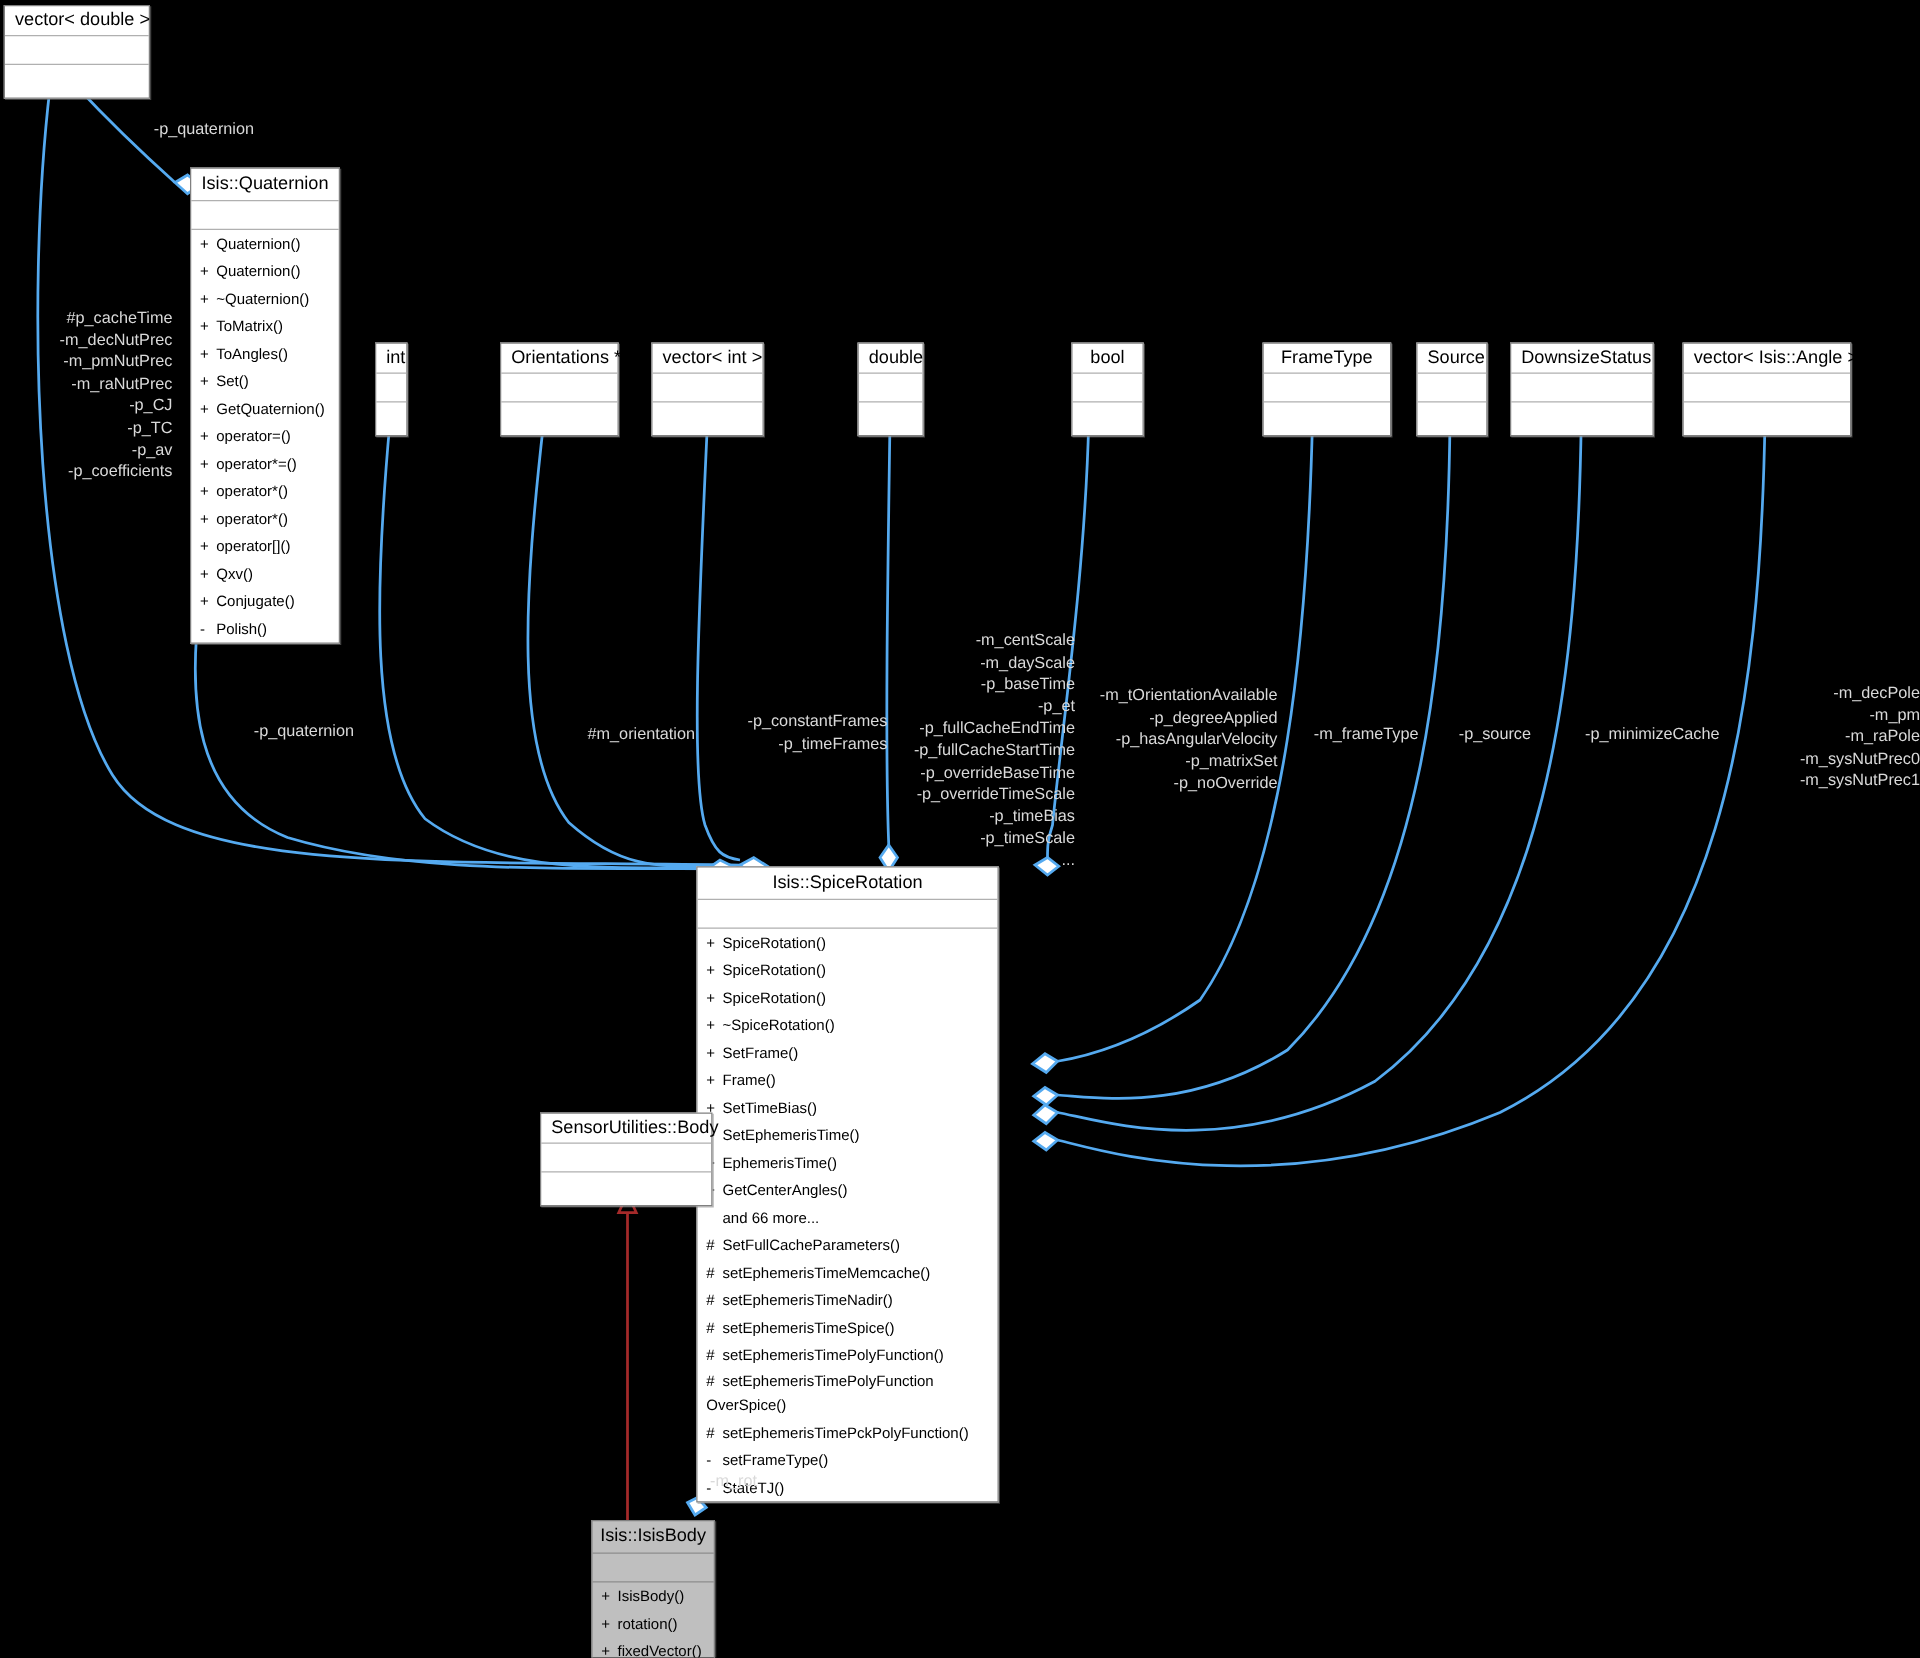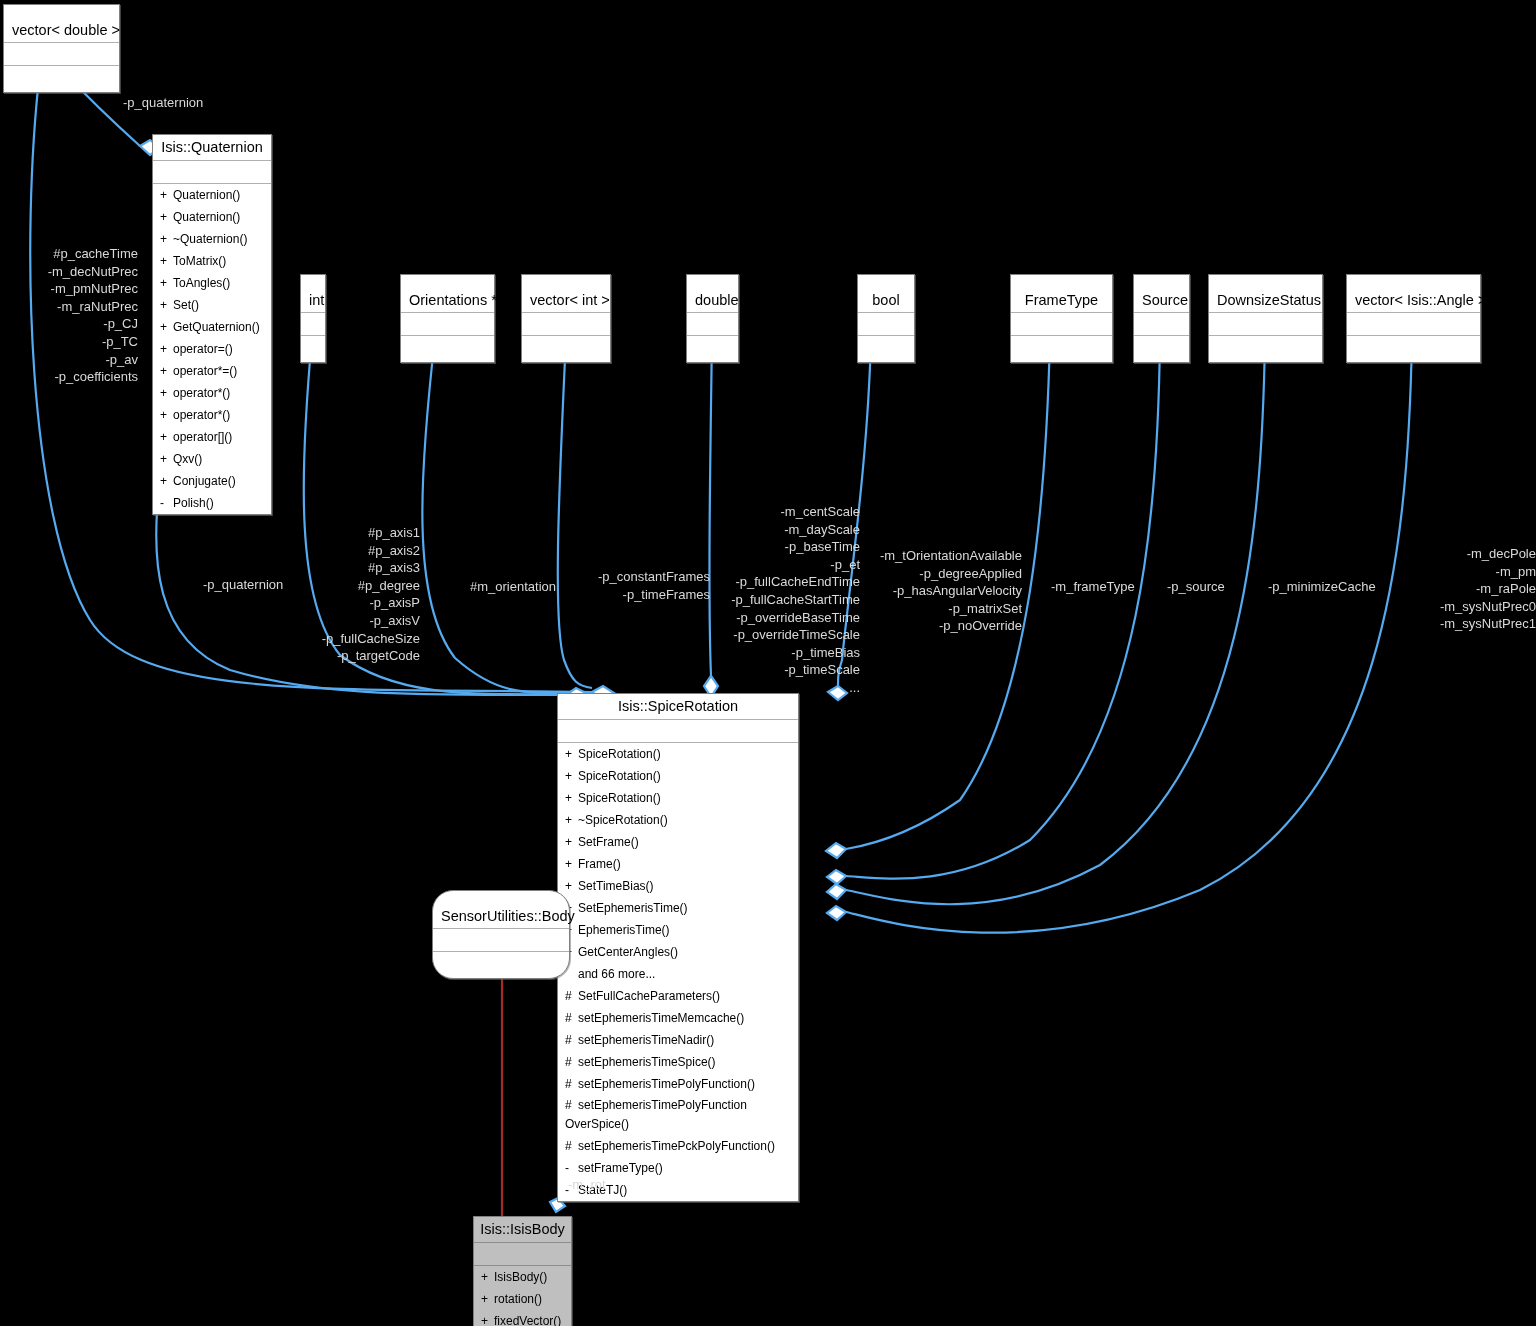--- a/index.html
+++ b/index.html
@@ -9,21 +9,21 @@
   svg.edges{position:absolute;left:0;top:0;width:1536px;height:1326px;pointer-events:none;}
 
   .node{position:absolute;background:#fff;border:1px solid #808080;
         box-sizing:border-box;box-shadow:1px 1px 0 rgba(120,120,120,.55);}
   .node .title{font-size:14.5px;color:#000;text-align:center;
         padding:4px 6px 5px 6px;border-bottom:1px solid #b0b0b0;white-space:nowrap;}
   .node .attrs{border-bottom:1px solid #b0b0b0;min-height:14px;}
   .node .ops{min-height:14px;}
   .node .row{font-size:12px;color:#000;padding:1px 6px 1px 7px;white-space:nowrap;line-height:20px;}
   .node .row .vis{display:inline-block;width:13px;}
-  .node.small .title{padding:17px 8px 4px 8px;}
+  .node.small .title{padding:3px 8px 4px 8px;}
   .node.small .attrs{height:22px;}
   .node.small .ops{height:26px;}
   .node.grey{background:#bfbfbf;}
   .node.grey .title{border-bottom:1px solid #8d8d8d;}
   .node.grey .attrs{border-bottom:1px solid #8d8d8d;}
 
   .elabel{position:absolute;color:#d9d9d9;font-size:13px;line-height:17.6px;
           white-space:nowrap;text-align:right;}
 </style>
 </head>
@@ -182,21 +182,21 @@
         <div class="row"><span class="vis">#</span><span>setEphemerisTimeNadir()</span></div>
         <div class="row"><span class="vis">#</span><span>setEphemerisTimeSpice()</span></div>
         <div class="row"><span class="vis">#</span><span>setEphemerisTimePolyFunction()</span></div>
         <div class="row" style="line-height: 19px;"><span class="vis">#</span><span>setEphemerisTimePolyFunction<br>OverSpice()</span></div>
         <div class="row"><span class="vis">#</span><span>setEphemerisTimePckPolyFunction()</span></div>
         <div class="row"><span class="vis">-</span><span>setFrameType()</span></div>
         <div class="row"><span class="vis">-</span><span>StateTJ()</span></div>
       </div>
   </div>
 
-  <div class="node small" style="left:432px;top:890px;width:138px;border-radius:21px;">
+  <div class="node small" style="left:432px;top:890px;width:138px;">
     <div class="title">SensorUtilities::Body</div>
     <div class="attrs"></div>
     <div class="ops"></div>
   </div>
 
   <div class="node grey" style="left:473px;top:1216px;width:99px;">
     <div class="title">Isis::IsisBody</div>
     <div class="attrs" style="height:22px;"></div>
     <div class="ops">
         <div class="row"><span class="vis">+</span><span>IsisBody()</span></div>
@@ -204,21 +204,20 @@
         <div class="row"><span class="vis">+</span><span>fixedVector()</span></div>
       </div>
   </div>
 
   <div class="elabel" style="left:123px;top:94px;">-p_quaternion</div>
 
   <div class="elabel" style="left:22px;top:245px;width:116px;">#p_cacheTime<br>-m_decNutPrec<br>-m_pmNutPrec<br>-m_raNutPrec<br>-p_CJ<br>-p_TC<br>-p_av<br>-p_coefficients</div>
 
   <div class="elabel" style="left:203px;top:576px;">-p_quaternion</div>
 
-  <div class="elabel" style="left:310px;top:524px;width:110px;">#p_axis1<br>#p_axis2<br>#p_axis3<br>#p_degree<br>-p_axisP<br>-p_axisV<br>-p_fullCacheSize<br>-p_targetCode</div>
 
   <div class="elabel" style="left:470px;top:578px;">#m_orientation</div>
 
   <div class="elabel" style="left:592px;top:568px;width:118px;">-p_constantFrames<br>-p_timeFrames</div>
 
   <div class="elabel" style="left:700px;top:503px;width:160px;">-m_centScale<br>-m_dayScale<br>-p_baseTime<br>-p_et<br>-p_fullCacheEndTime<br>-p_fullCacheStartTime<br>-p_overrideBaseTime<br>-p_overrideTimeScale<br>-p_timeBias<br>-p_timeScale<br>...</div>
 
   <div class="elabel" style="left:866px;top:547px;width:156px;">-m_tOrientationAvailable<br>-p_degreeApplied<br>-p_hasAngularVelocity<br>-p_matrixSet<br>-p_noOverride</div>
 
   <div class="elabel" style="left:1051px;top:578px;">-m_frameType</div>

